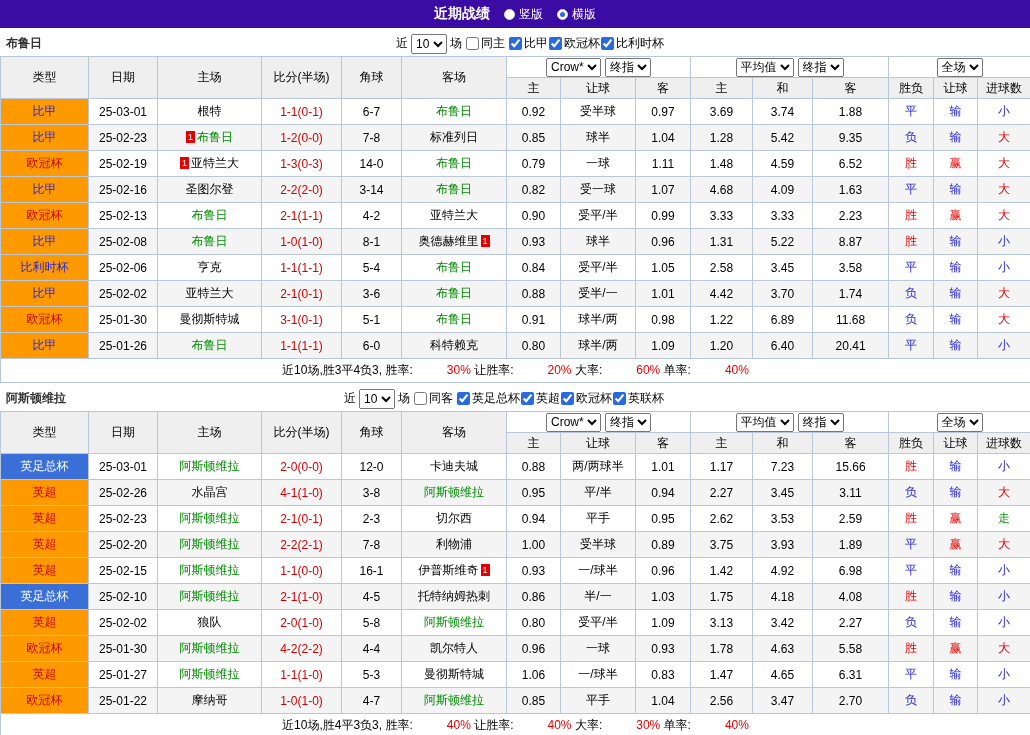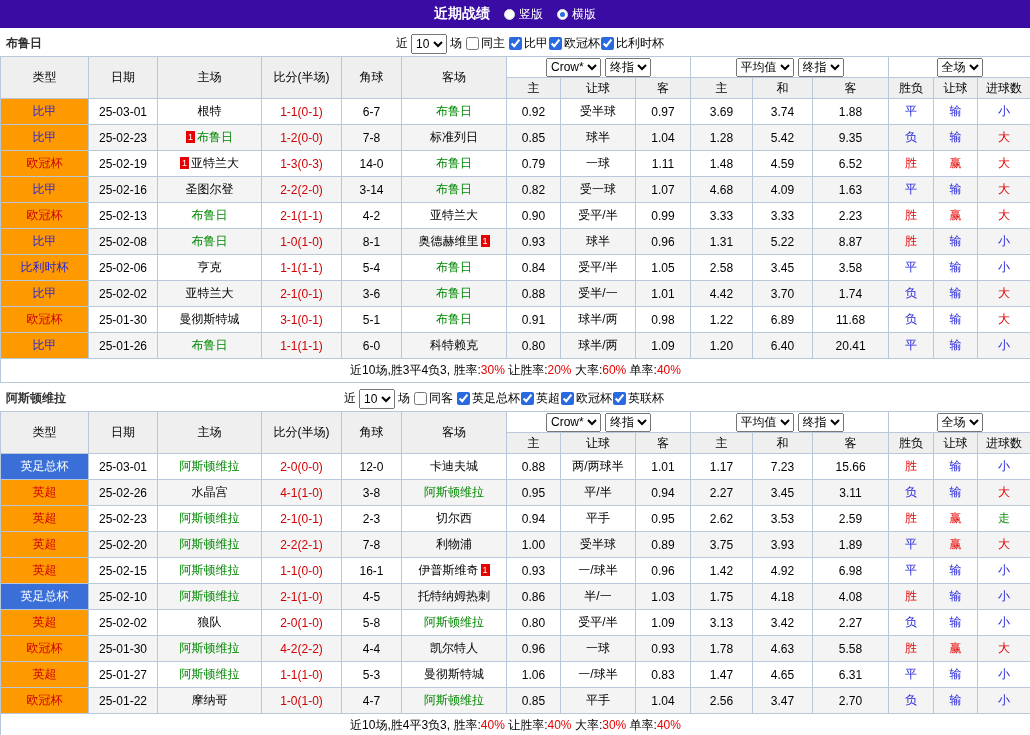--- a/index.html
+++ b/index.html
@@ -26,21 +26,21 @@
   thead th{background:var(--head-bg);font-weight:normal;height:21px;}
   thead th.ddcell{background:#fff;}
   .ddcell select{height:19px;font-size:12px;margin:0 2px;vertical-align:middle;}
   tbody td{height:26px;}
   tbody tr:nth-child(even) td{background:var(--stripe);}
   td.score{color:var(--score-red);}
   span.focus{color:var(--team-green);}
   .team span{margin:0 1px;}
   .badge{display:inline-block;background:var(--red);color:#fff;min-width:9px;height:12px;line-height:12px;font-size:9px;padding:0 1px;vertical-align:1px;}
   tfoot td{height:24px;background:#fff;}
-  .red{color:var(--red);}
+  .red{color:var(--red);margin-left:34px;}
 </style>
 </head>
 <body>
 
 <div class="topbar">
   <span class="title">近期战绩</span>
   <label class="radio-label">
     <span class="radio"></span>
     <span>竖版</span>
   </label>

